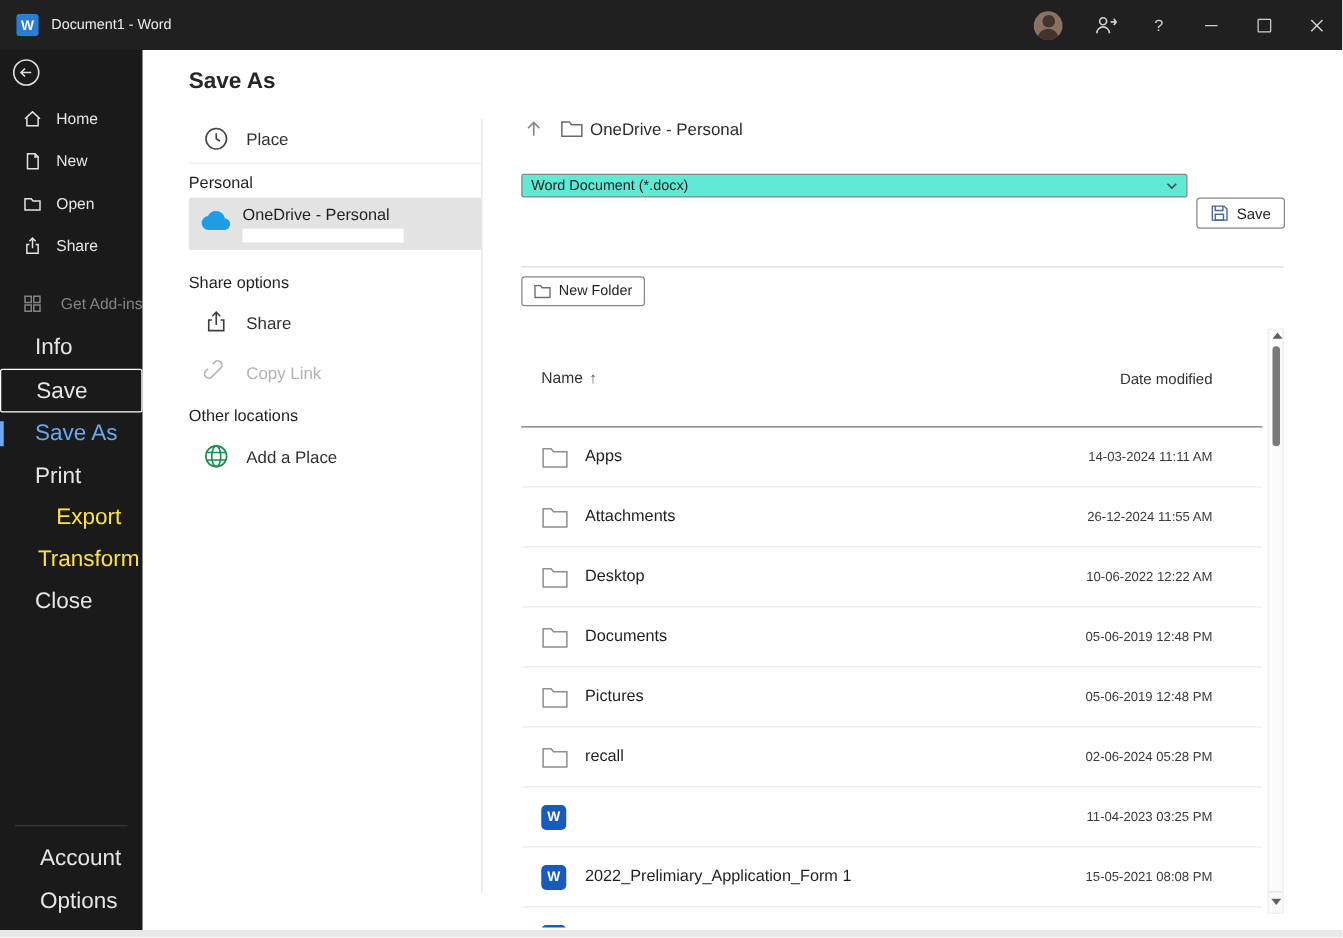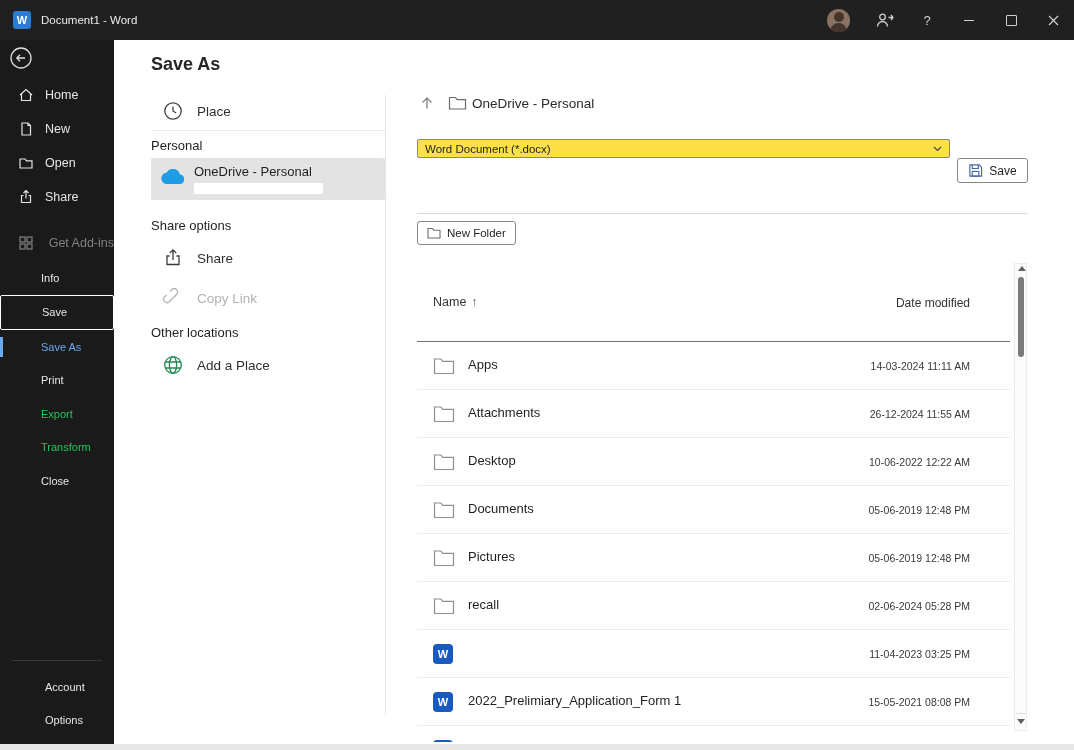--- a/index.html
+++ b/index.html
@@ -20,22 +20,22 @@
   .max-glyph{width:9px;height:9px;border:1px solid #cfcfcf;border-radius:1px;}
 
   
   .sidebar{position:absolute;top:40px;left:0;width:114px;height:704px;background:#1a1a1a;color:#e6e6e6;z-index:20;}
   .sb-back{position:absolute;top:6px;left:9px;width:24px;height:24px;display:flex;align-items:center;justify-content:center;cursor:pointer;}
   .sb-group1{position:absolute;top:38px;left:0;right:0;}
   .si{height:34px;display:flex;align-items:center;gap:11px;padding-left:18px;font-size:12.5px;cursor:pointer;}
   .si .ic{width:16px;height:16px;flex:0 0 16px;display:flex;align-items:center;justify-content:center;}
   .sb-addins{position:absolute;top:186px;left:0;right:0;color:#828282;justify-content:space-between;}
   .sb-text-group{position:absolute;top:221px;left:0;right:0;}
-  .sit{height:33.5px;display:flex;align-items:center;padding-left:41px;font-size:11px;cursor:pointer;position:relative;}
-  .sit.disabled{color:#22c55e;}
+  .sit{height:33.5px;display:flex;align-items:center;padding-left:28px;font-size:18px;cursor:pointer;position:relative;}
+  .sit.disabled{color:#fde047;justify-content:center;}
   .sit.focusbox{border:1px solid #ffffff;border-radius:2px;}
   .sit.selected{color:#6aa9ee;}
   .sit.selected::before{content:'';position:absolute;left:0;top:7px;bottom:7px;width:3px;background:#6aa9ee;}
   .sb-div{position:absolute;left:12px;right:12px;height:1px;background:#383838;}
   .sb-bottom{position:absolute;top:630px;left:4px;right:0;}
 
   
   .main{position:absolute;top:40px;left:117px;right:0;bottom:6px;background:#fff;}
   .page-title{position:absolute;left:34px;top:14px;font-size:18px;font-weight:700;color:#262626;}
 
@@ -51,21 +51,21 @@
   .od-label{position:absolute;left:43px;top:6px;font-size:13px;color:#1f1f1f;}
   .od-redact{position:absolute;left:43px;top:25px;width:129px;height:11px;background:#ffffff;}
   .grayed{color:#b2b2b2 !important;}
 
   
   .content-col{position:absolute;left:300px;top:55px;width:610px;height:651px;}
   .crumb-up{position:absolute;left:2px;top:0px;cursor:pointer;}
   .crumb-folder{position:absolute;left:31px;top:0px;}
   .crumb-label{position:absolute;left:55px;top:1px;font-size:13.5px;color:#2b2b2b;white-space:nowrap;}
   .fname-input{position:absolute;left:0;top:21px;width:533px;height:21px;border:1px solid #868686;border-radius:2px;font-size:11.5px;padding:0 6px;box-sizing:border-box;font-family:inherit;color:#1f1f1f;outline:none;}
-  .ftype-select{position:absolute;left:0;top:44px;width:533px;height:19px;border:1px solid #868686;border-radius:2px;background:#fde047;display:flex;align-items:center;justify-content:space-between;padding:0 7px;box-sizing:border-box;font-size:11.5px;color:#1f1f1f;cursor:pointer;}
+  .ftype-select{position:absolute;left:0;top:44px;width:533px;height:19px;border:1px solid #868686;border-radius:2px;background:#5eead4;display:flex;align-items:center;justify-content:space-between;padding:0 7px;box-sizing:border-box;font-size:11.5px;color:#1f1f1f;cursor:pointer;}
   .save-btn{position:absolute;left:540px;top:63px;width:69px;height:23px;border:1px solid #868686;border-radius:3px;background:#fff;display:flex;align-items:center;justify-content:center;gap:6px;font-size:12px;color:#1f1f1f;cursor:pointer;}
   .hdiv{position:absolute;left:0;top:118px;width:610px;height:1px;background:#d9d9d9;}
   .newfolder-btn{position:absolute;left:0;top:126px;height:22px;padding:0 9px;border:1px solid #868686;border-radius:3px;background:#fff;display:flex;align-items:center;gap:6px;font-size:11.5px;color:#1f1f1f;cursor:pointer;}
 
   .list-hdr-name{position:absolute;left:16px;top:200px;font-size:12.5px;color:#333;display:flex;align-items:center;gap:5px;cursor:pointer;}
   .list-hdr-name .sort{font-size:12px;color:#555;}
   .list-hdr-date{position:absolute;right:57px;top:201px;font-size:12px;color:#333;cursor:pointer;}
 
   .rows{position:absolute;left:0;top:246px;width:593px;height:400px;overflow:hidden;border-top:1px solid #737373;}
   .file-row{position:relative;height:47px;border-bottom:1px solid #ececec;cursor:pointer;}

